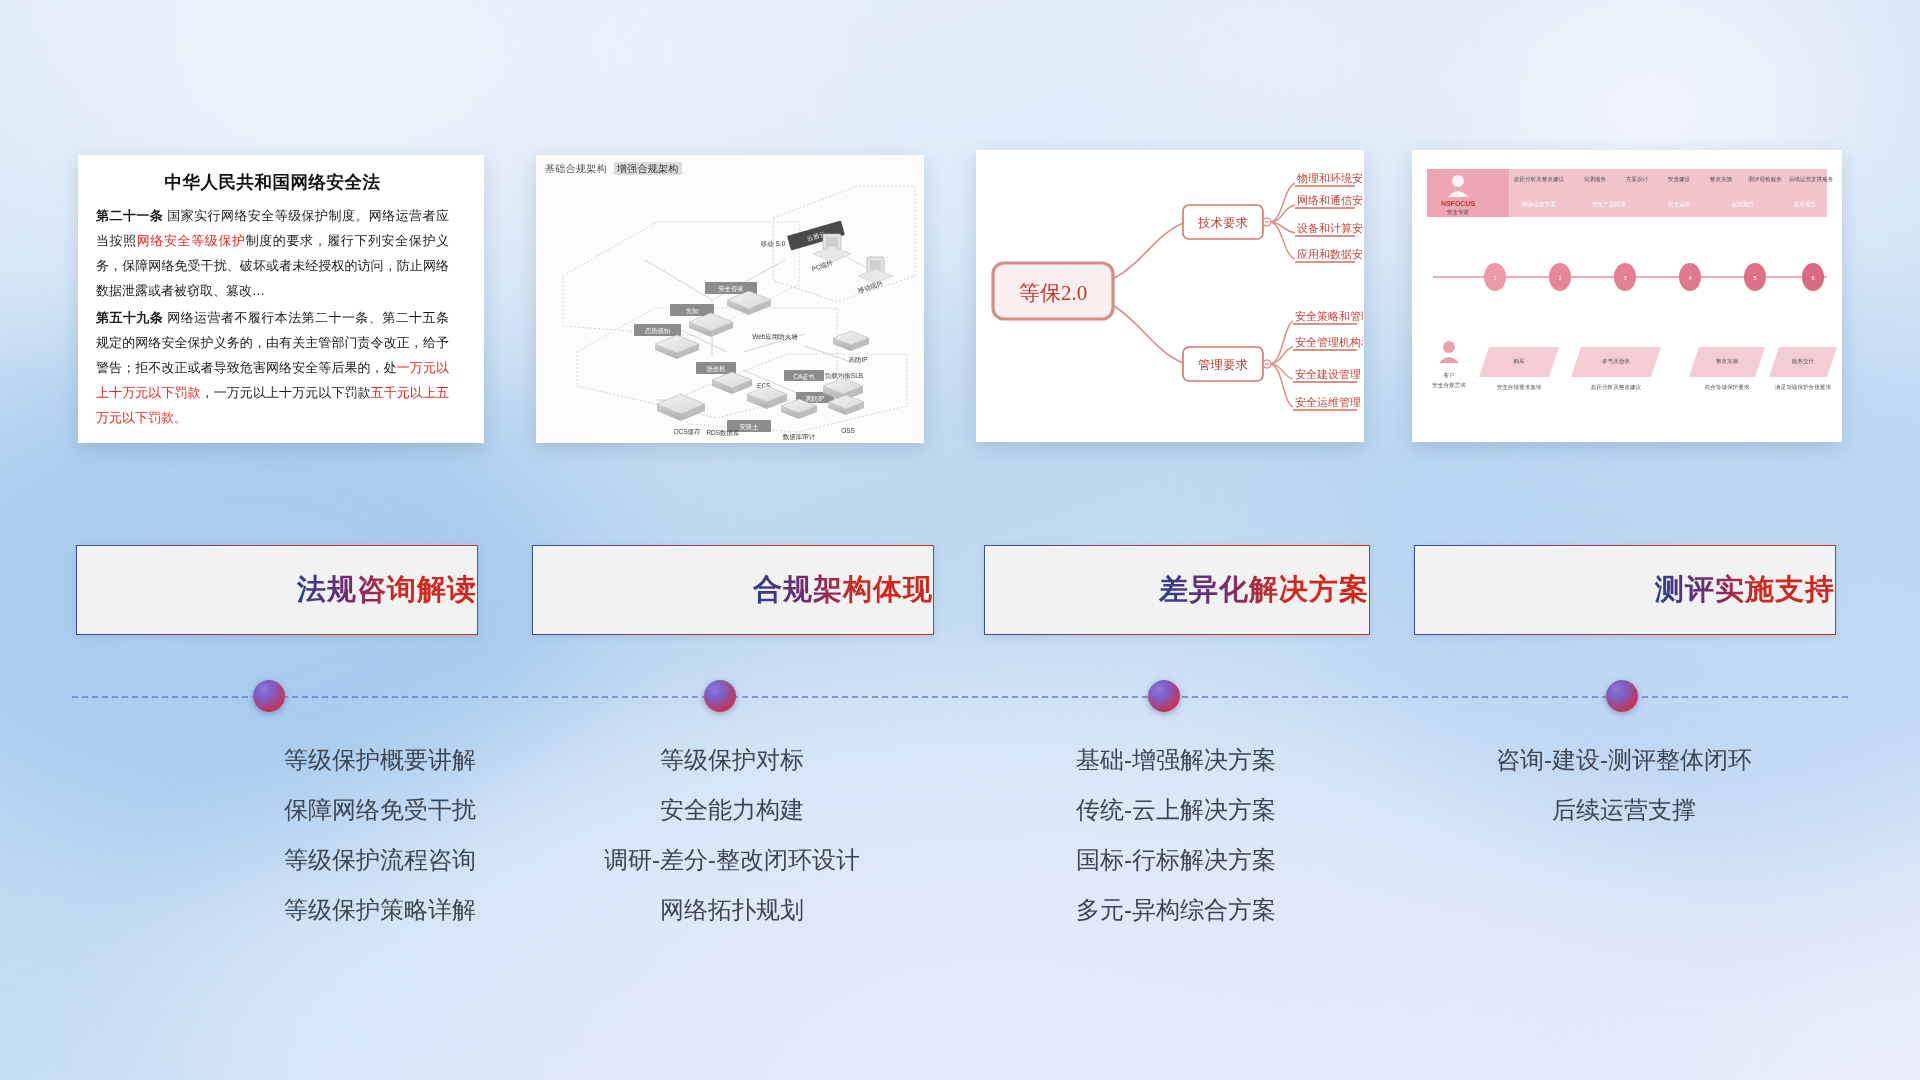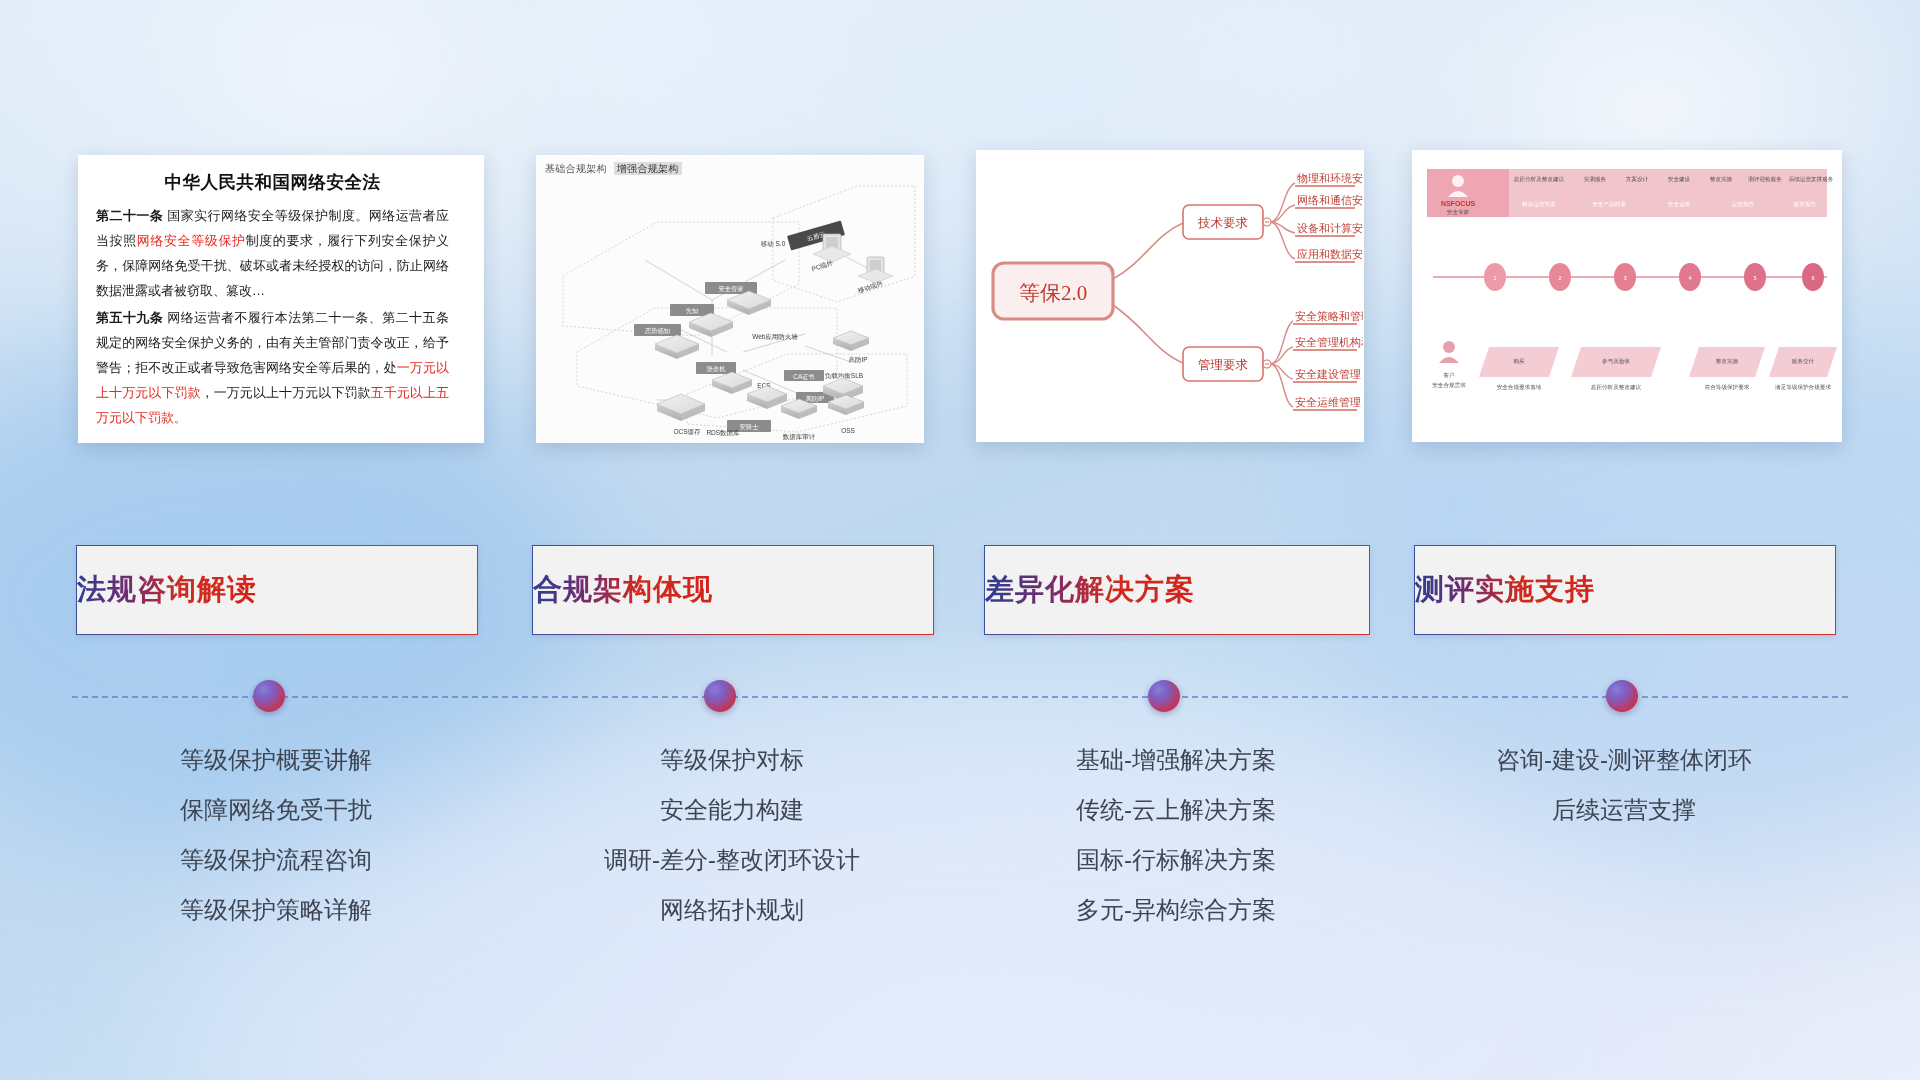--- a/index.html
+++ b/index.html
@@ -63,21 +63,21 @@
   .road svg{position:absolute;left:0;top:0;}
   .rd-t{font-size:5.6px;fill:#555;}
   .rd-w{font-size:5.6px;fill:#fff;}
   .rd-brand{font-size:7px;fill:#c0392b;font-weight:bold;}
 
   
   .stages{position:absolute;left:0;top:545px;width:1920px;height:105px;}
   .stage{
     position:absolute;height:88px;background:#f2f2f2;
     border:1.6px solid;border-image:linear-gradient(90deg,#3b4f9e 0%,#d2312a 65%,#d2312a 100%) 1;
-    display:flex;align-items:center;justify-content:flex-start;
+    display:flex;align-items:center;justify-content:flex-end;
     box-shadow:0 2px 6px rgba(40,70,110,.14);
   }
   .stage-txt{
     font-size:29px;font-weight:600;letter-spacing:1px;
     background:linear-gradient(90deg,#2c3d90 0%,#7b2a6b 32%,#cf2b20 58%,#d3231a 100%);
     -webkit-background-clip:text;background-clip:text;color:transparent;
     -webkit-text-fill-color:transparent;white-space:nowrap;
   }
   #stage1{left:76px;  width:400px;}
   #stage2{left:532px; width:400px;}
@@ -90,21 +90,21 @@
            border-top:2px dashed #6f86c9;opacity:.8;}
   .tl-dot{position:absolute;top:8px;width:32px;height:32px;border-radius:50%;
           background:radial-gradient(circle at 34% 30%,#8e7bd4 0%,#7b61c8 28%,#c33456 72%,#d62f48 100%);
           box-shadow:0 2px 6px rgba(60,40,120,.35);}
   #dot1{left:253px;} #dot2{left:704px;} #dot3{left:1148px;} #dot4{left:1606px;}
 
   
   .lists{position:absolute;left:0;top:735px;width:1920px;height:230px;}
   .list{position:absolute;text-align:center;}
   .list-item{font-size:24px;color:#3e4552;line-height:50px;white-space:nowrap;}
-  #list1{left:76px;  width:400px;}
+  #list1{left:76px;  width:400px;text-align:right;}
   #list2{left:532px; width:400px;}
   #list3{left:984px; width:384px;}
   #list4{left:1414px;width:420px;}
 </style>
 </head>
 <body>
 
 <div class="bg-blob blob1"></div>
 <div class="bg-blob blob2"></div>
 <div class="bg-blob blob3"></div>

